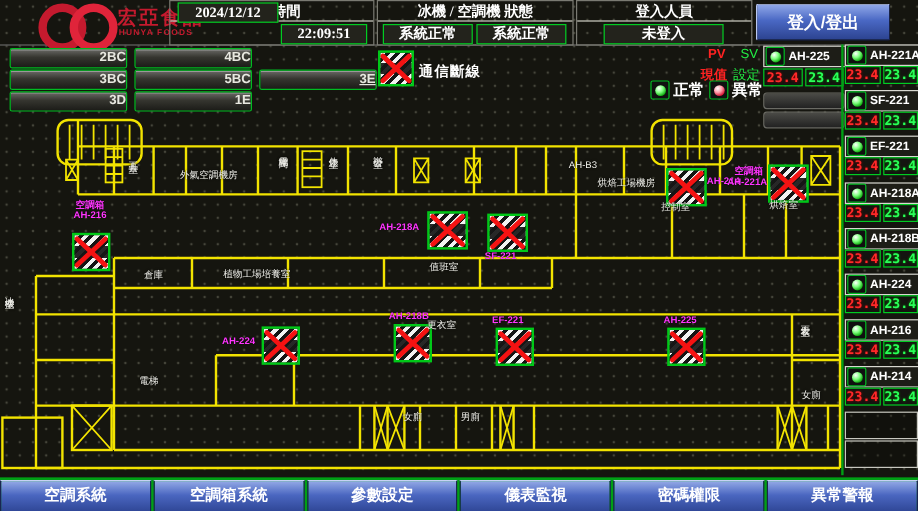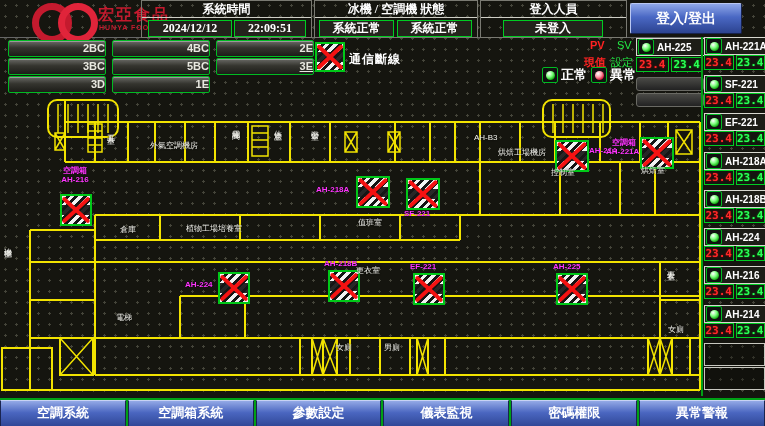--- a/index.html
+++ b/index.html
@@ -81,41 +81,40 @@
 <div class="screen">
 
   <div class="abs topbar">
     <div class="abs logo-ring" style="left:32px;top:3px;"></div>
     <div class="abs logo-ring" style="left:58px;top:3px;border-color:#e0243a;"></div>
     <div class="abs logo-cn" style="left:98px;top:5px;">宏亞食品</div>
     <div class="abs logo-en" style="left:99px;top:24px;">HUNYA FOODS</div>
 
     <div class="abs hdr-sec" style="left:141px;top:0;width:169px;height:36px;">
       <span class="hdr-title">系統時間</span>
-      <div class="abs valbox" style="left:6px;top:19px;width:82px;">2024/12/12</div>
+      <div class="abs valbox" style="left:6px;top:1px;width:82px;">2024/12/12</div>
       <div class="abs valbox" style="left:92px;top:19px;width:70px;">22:09:51</div>
     </div>
 
     <div class="abs hdr-sec" style="left:314px;top:0;width:162px;height:36px;">
       <span class="hdr-title">冰機 / 空調機 狀態</span>
       <div class="abs valbox" style="left:4px;top:19px;width:73px;">系統正常</div>
       <div class="abs valbox" style="left:82px;top:19px;width:73px;">系統正常</div>
     </div>
 
     <div class="abs login-btn" style="left:630px;top:3px;width:110px;height:29px;">登入/登出</div>
 
     <div class="abs hdr-sec" style="left:480px;top:0;width:145px;height:36px;">
       <span class="hdr-title">登入人員</span>
       <div class="abs valbox" style="left:22px;top:19px;width:98px;">未登入</div>
     </div>
   </div>
 
   <div class="abs fbtn" style="left:8px;top:40px;">2BC</div>
   <div class="abs fbtn" style="left:112px;top:40px;">4BC</div>
-  <div class="abs fbtn" style="left:216px;top:40px;">2E</div>
   <div class="abs fbtn" style="left:8px;top:58px;">3BC</div>
   <div class="abs fbtn" style="left:112px;top:58px;">5BC</div>
   <div class="abs fbtn" style="left:216px;top:58px;text-decoration:underline;">3E</div>
   <div class="abs fbtn" style="left:8px;top:76px;">3D</div>
   <div class="abs fbtn" style="left:112px;top:76px;">1E</div>
 
   <div class="abs ahu" style="left:315px;top:42px;width:26px;height:26px;"></div>
   <div class="abs disc-lb" style="left:349px;top:51px;">通信斷線</div>
 
   <div class="abs pv-lb" style="left:590px;top:39px;">PV</div>

